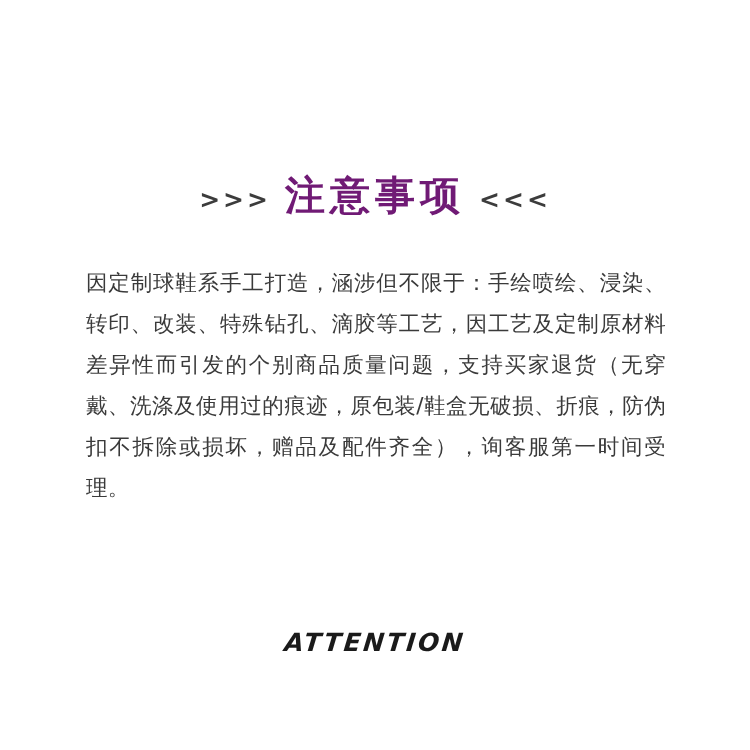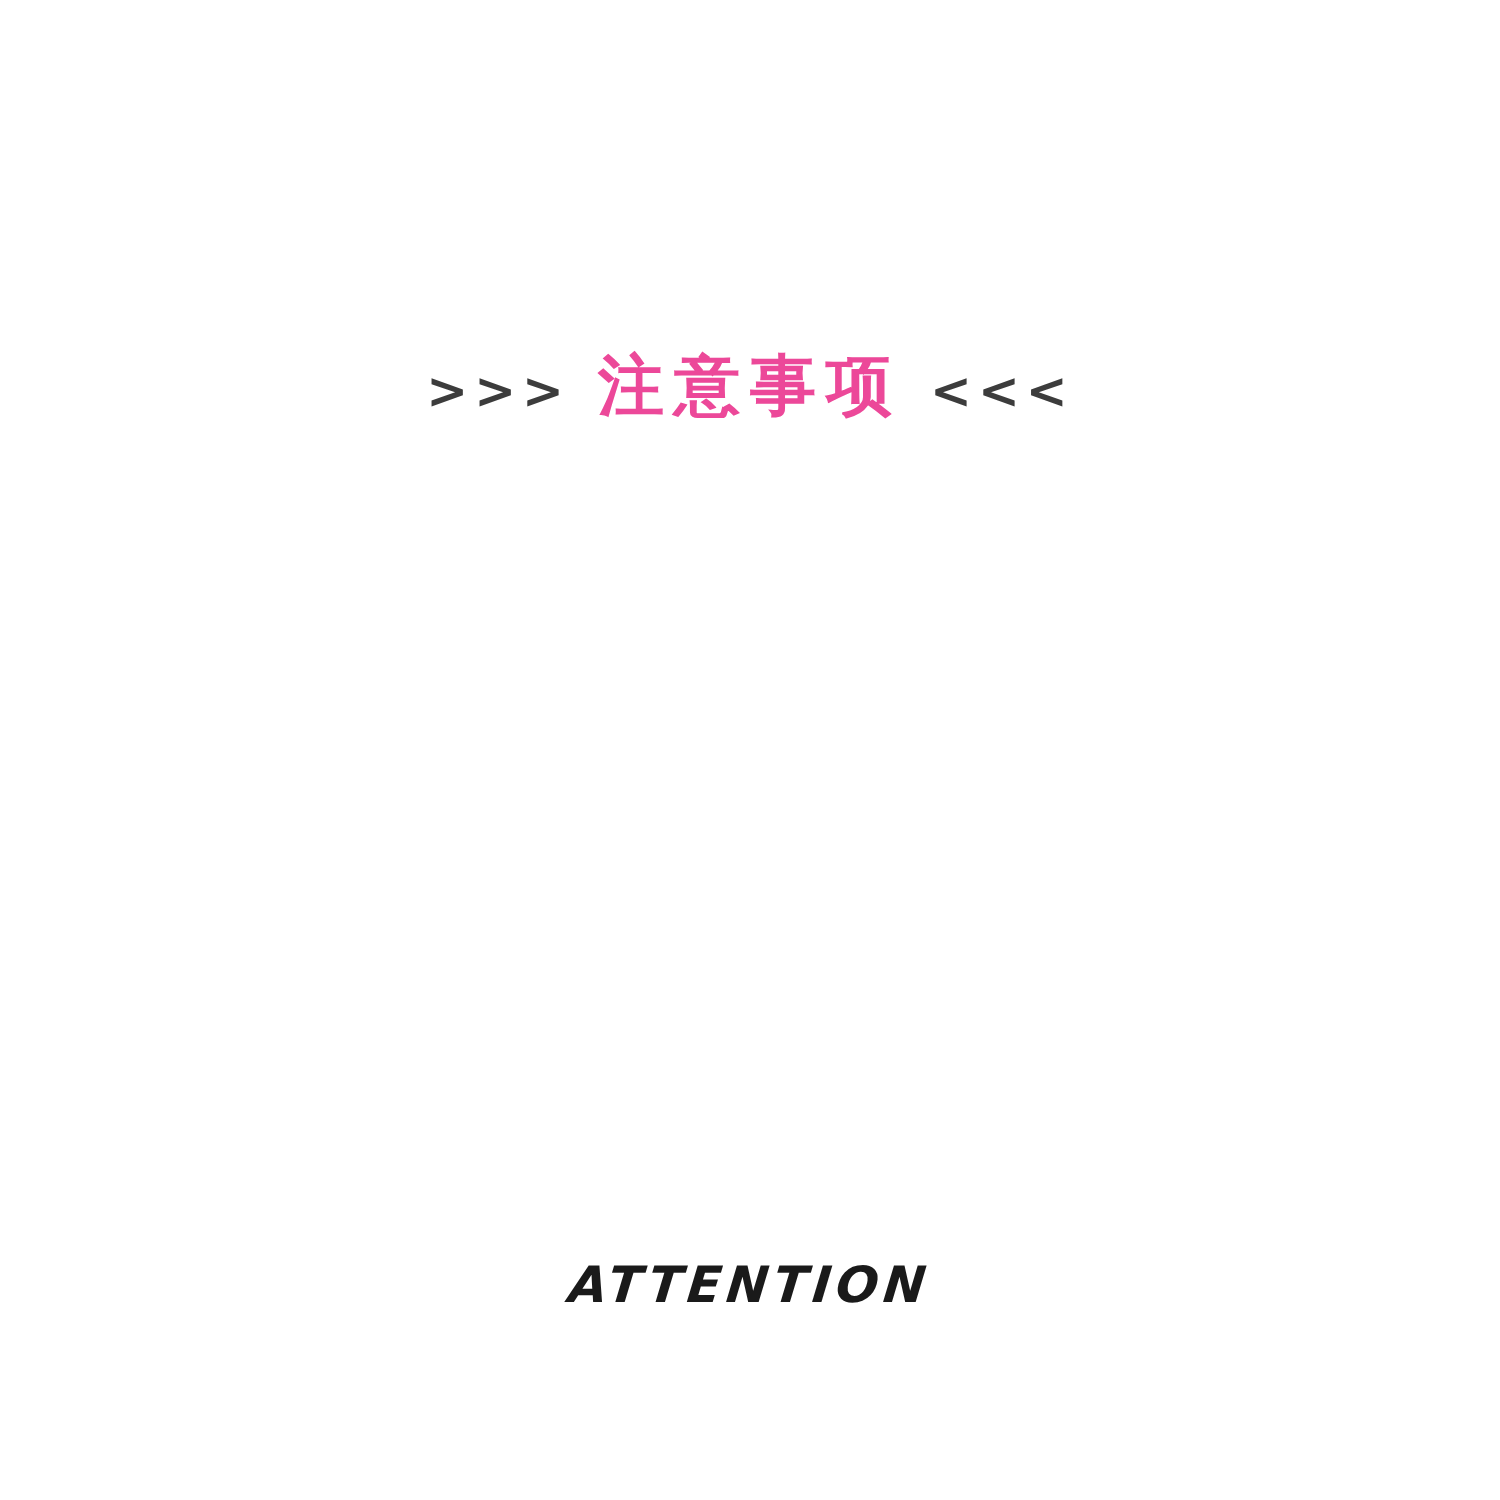--- a/index.html
+++ b/index.html
@@ -39,24 +39,24 @@
     font-family: "DejaVu Sans", sans-serif;
     font-size: 25px;
     font-weight: 700;
     color: #3c3c3c;
     letter-spacing: 3px;
     line-height: 1;
     transform: translateY(3px);
   }
 
   .heading-title {
-    font-family: Liberation Sans, sans-serif;
-    font-size: 33px;
+    font-family: Liberation Serif, serif;
+    font-size: 40px;
     font-weight: 700;
-    color: #ec4899;
+    color: #701a75;
     letter-spacing: 5px;
     line-height: 1;
     white-space: nowrap;
   }
 
   
   .body-text {
     position: absolute;
     top: 262px;
     left: 86px;
@@ -91,16 +91,17 @@
 <body>
 
 <div class="page">
 
   <div class="heading-row">
     <span class="chev">&gt;&gt;&gt;</span>
     <span class="heading-title">注意事项</span>
     <span class="chev">&lt;&lt;&lt;</span>
   </div>
 
+  <div class="body-text">因定制球鞋系手工打造，涵涉但不限于：手绘喷绘、浸染、转印、改装、特殊钻孔、滴胶等工艺，因工艺及定制原材料差异性而引发的个别商品质量问题，支持买家退货（无穿戴、洗涤及使用过的痕迹，原包装/鞋盒无破损、折痕，防伪扣不拆除或损坏，赠品及配件齐全），询客服第一时间受理。</div>
 
   <div class="footer-word">ATTENTION</div>
 
 </div>
 
 </body></html>

